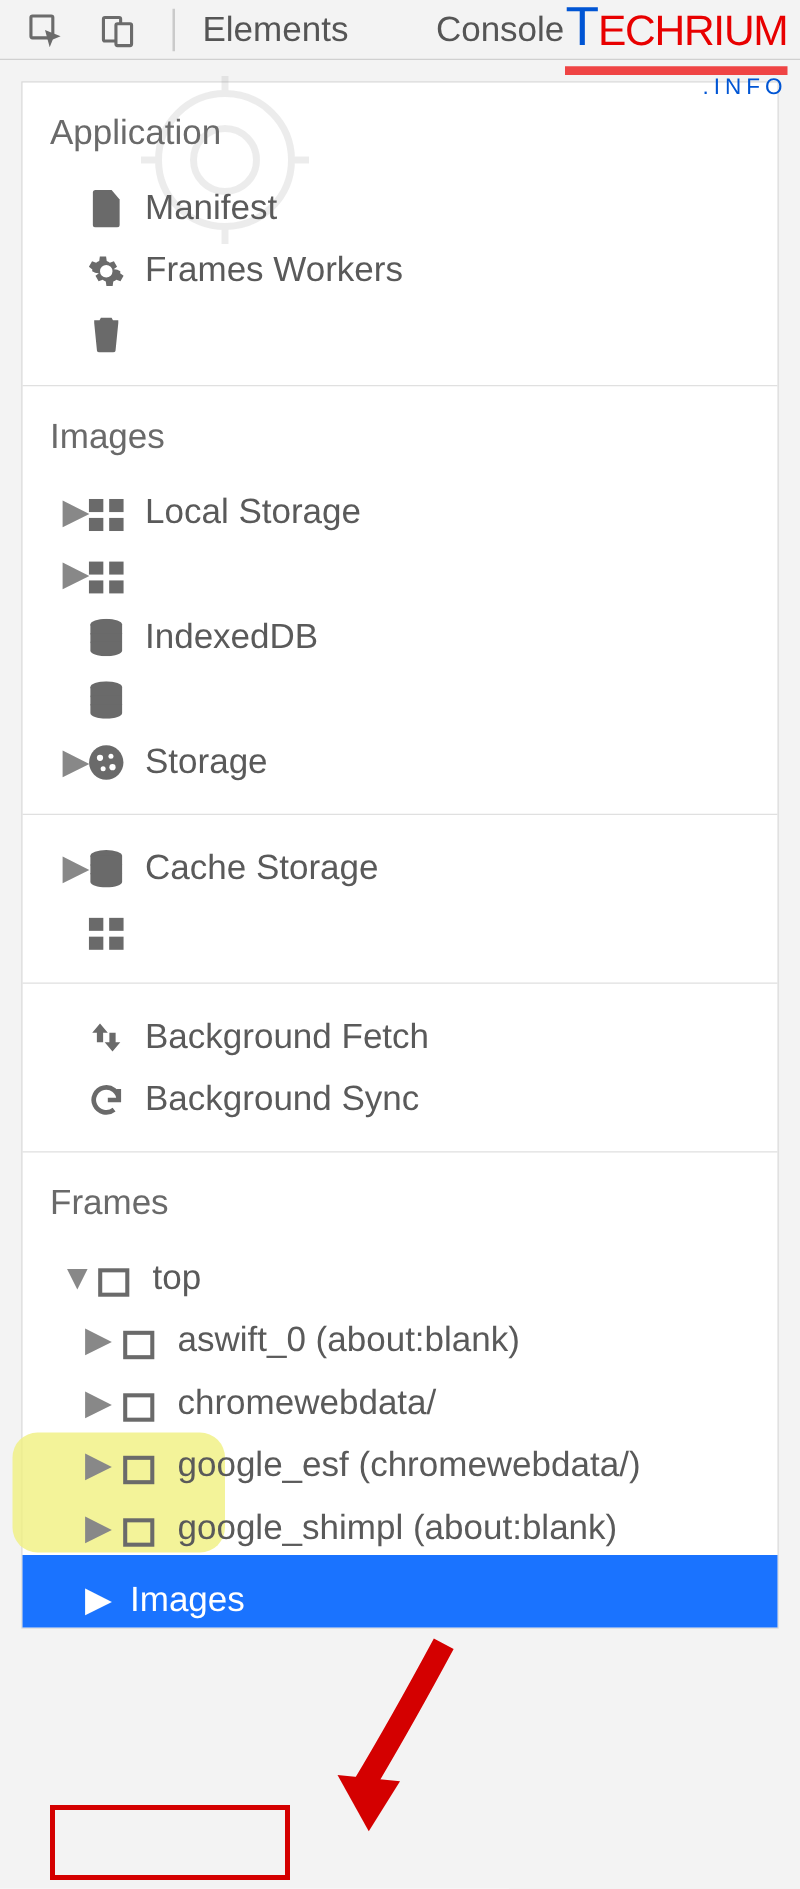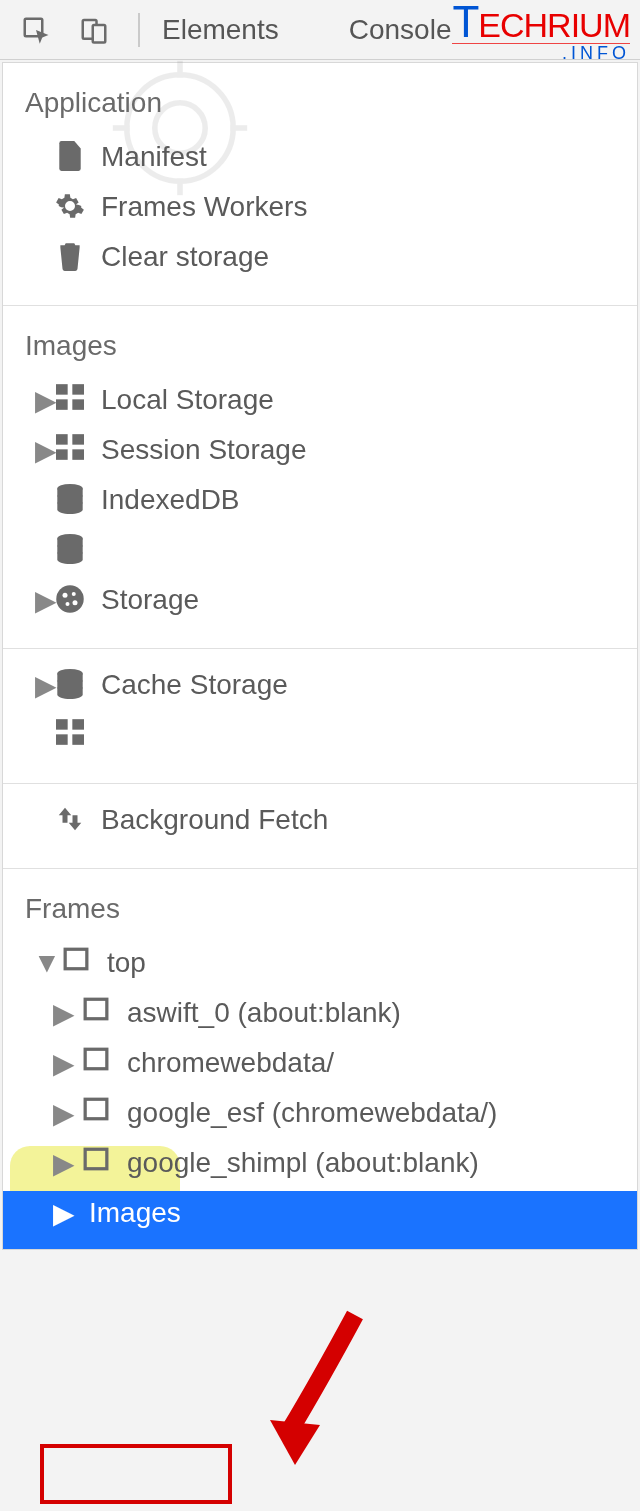--- a/index.html
+++ b/index.html
@@ -1,28 +1,28 @@
 <!DOCTYPE html>
 <html><head>
 <meta charset="utf-8">
 <style>
   *{box-sizing:border-box;margin:0;padding:0}
   body{width:640px;height:1511px;font-family:"Segoe UI",Arial,sans-serif;background:#f3f3f3;position:relative;color:#5a5a5a;overflow:hidden}
-  .toolbar{height:60px;border-bottom:1px solid #d0d0d0;display:flex;align-items:center;padding:0 18px;background:#f3f3f3}
+  .toolbar{height:48px;border-bottom:1px solid #d0d0d0;display:flex;align-items:center;padding:0 18px;background:#f3f3f3}
   .tool-btn{width:36px;height:36px;display:flex;align-items:center;justify-content:center;margin-right:22px;color:#6b6b6b}
   .sep{width:2px;height:34px;background:#cacaca;margin:0 22px 0 4px}
   .tabs{display:flex;gap:70px;font-size:28px;color:#555}
   .logo{position:absolute;right:10px;top:4px;font-family:Arial,sans-serif;font-weight:400;font-size:34px;letter-spacing:-1px;color:#e80000;line-height:.8}
   .logo .t{color:#0055d4;font-size:44px}
-  .logo-sub{font-size:18px;color:#0055d4;border-top:1px solid #ef4444;padding-top:2px;margin-top:4px;letter-spacing:4px;text-align:right}
-  .panel{background:#fff;border:1px solid #d8d8d8;margin:2px}
+  .logo-sub{font-size:18px;color:#0055d4;border-top:7px solid #ef4444;padding-top:2px;margin-top:14px;letter-spacing:4px;text-align:right}
+  .panel{background:#fff;border:1px solid #d8d8d8;margin:17px}
   .section{border-bottom:1px solid #e0e0e0;padding:14px 0 20px}
   .section:last-child{border-bottom:none}
   .sec-title{font-size:28px;color:#6a6a6a;padding:10px 22px 16px}
-  .item{display:flex;align-items:flex-start;padding:6px 22px 6px 50px;font-size:28px;color:#5a5a5a;position:relative;height:50px}
+  .item{display:flex;align-items:flex-end;padding:6px 22px 6px 50px;font-size:28px;color:#5a5a5a;position:relative;height:50px}
   .item .arrow{position:absolute;left:32px;display:flex;align-items:center;color:#888}
   .item .icon{width:34px;display:flex;align-items:center;justify-content:center;margin-right:14px;color:#6a6a6a}
   .item.indent{padding-left:76px}
   .item.indent .arrow{left:50px}
   .item.selected{background:#106ebe;background:#1a73ff;color:#fff}
   .item.selected .arrow,.item.selected .icon{color:#fff}
   .hl-frames{position:absolute;background:#f0f080;border-radius:20px;width:170px;height:96px;left:10px;top:1146px;z-index:0;opacity:.8}
   .section,.item{position:relative;z-index:1}
   .red-box{position:absolute;border:4px solid #d40000;left:40px;top:1444px;width:192px;height:60px;z-index:3}
   .red-arrow{position:absolute;left:260px;top:1310px;width:120px;height:160px;z-index:3}
@@ -89,21 +89,20 @@
           </svg>
         </span>
       <span>Frames Workers</span>
     </div>
     <div class="item">
       <span class="icon">
           <svg width="26" height="30" viewBox="0 0 24 28" fill="currentColor">
             <path d="M3 6h18l-2 20a2 2 0 0 1-2 2H7a2 2 0 0 1-2-2zM8 2h8l1 2h4v2H3V4h4z"></path>
           </svg>
         </span>
-      <span>Clear storage</span>
     </div>
   </div>
 
   <div class="section">
     <div class="sec-title">Images</div>
     <div class="item">
       <span class="arrow">▶</span>
       <span class="icon">
           <svg width="28" height="26" viewBox="0 0 24 22" fill="currentColor">
             <rect width="10" height="9"></rect>
@@ -117,21 +116,20 @@
     <div class="item">
       <span class="arrow">▶</span>
       <span class="icon">
           <svg width="28" height="26" viewBox="0 0 24 22" fill="currentColor">
             <rect width="10" height="9"></rect>
             <rect x="14" width="10" height="9"></rect>
             <rect y="13" width="10" height="9"></rect>
             <rect x="14" y="13" width="10" height="9"></rect>
           </svg>
         </span>
-      <span>Session Storage</span>
     </div>
     <div class="item">
       <span class="icon">
           <svg width="28" height="30" viewBox="0 0 24 26" fill="currentColor">
             <ellipse cx="12" cy="4" rx="11" ry="4"></ellipse>
             <path d="M1 4v6c0 2.2 4.9 4 11 4s11-1.8 11-4V4"></path>
             <path d="M1 10v6c0 2.2 4.9 4 11 4s11-1.8 11-4v-6"></path>
             <path d="M1 16v6c0 2.2 4.9 4 11 4s11-1.8 11-4v-6"></path>
           </svg>
         </span>
@@ -189,20 +187,29 @@
 
   <div class="section">
     <div class="item">
       <span class="icon">
           <svg width="30" height="30" viewBox="0 0 24 24" fill="currentColor">
             <path d="M8 3l-5 6h3v6h4V9h3zM16 21l5-6h-3V9h-4v6h-3z"></path>
           </svg>
         </span>
       <span>Background Fetch</span>
     </div>
+    <div class="item">
+      <span class="icon">
+          <svg width="30" height="30" viewBox="0 0 24 24" fill="none" stroke="currentColor" stroke-width="3">
+            <path d="M20 12a8 8 0 1 0-3 6.2"></path>
+            <path d="M20 5v7h-7" fill="none"></path>
+          </svg>
+        </span>
+      <span>Background Sync</span>
+    </div>
   </div>
 
   <div class="section" style="padding-bottom:0">
     <div class="sec-title">Frames</div>
     <div class="item" style="padding-left:56px">
       <span class="arrow" style="left:30px">▼</span>
       <span class="icon">
           <svg width="26" height="24" viewBox="0 0 24 22" fill="none" stroke="currentColor" stroke-width="3">
             <rect x="2" y="2" width="20" height="18"></rect>
           </svg>

